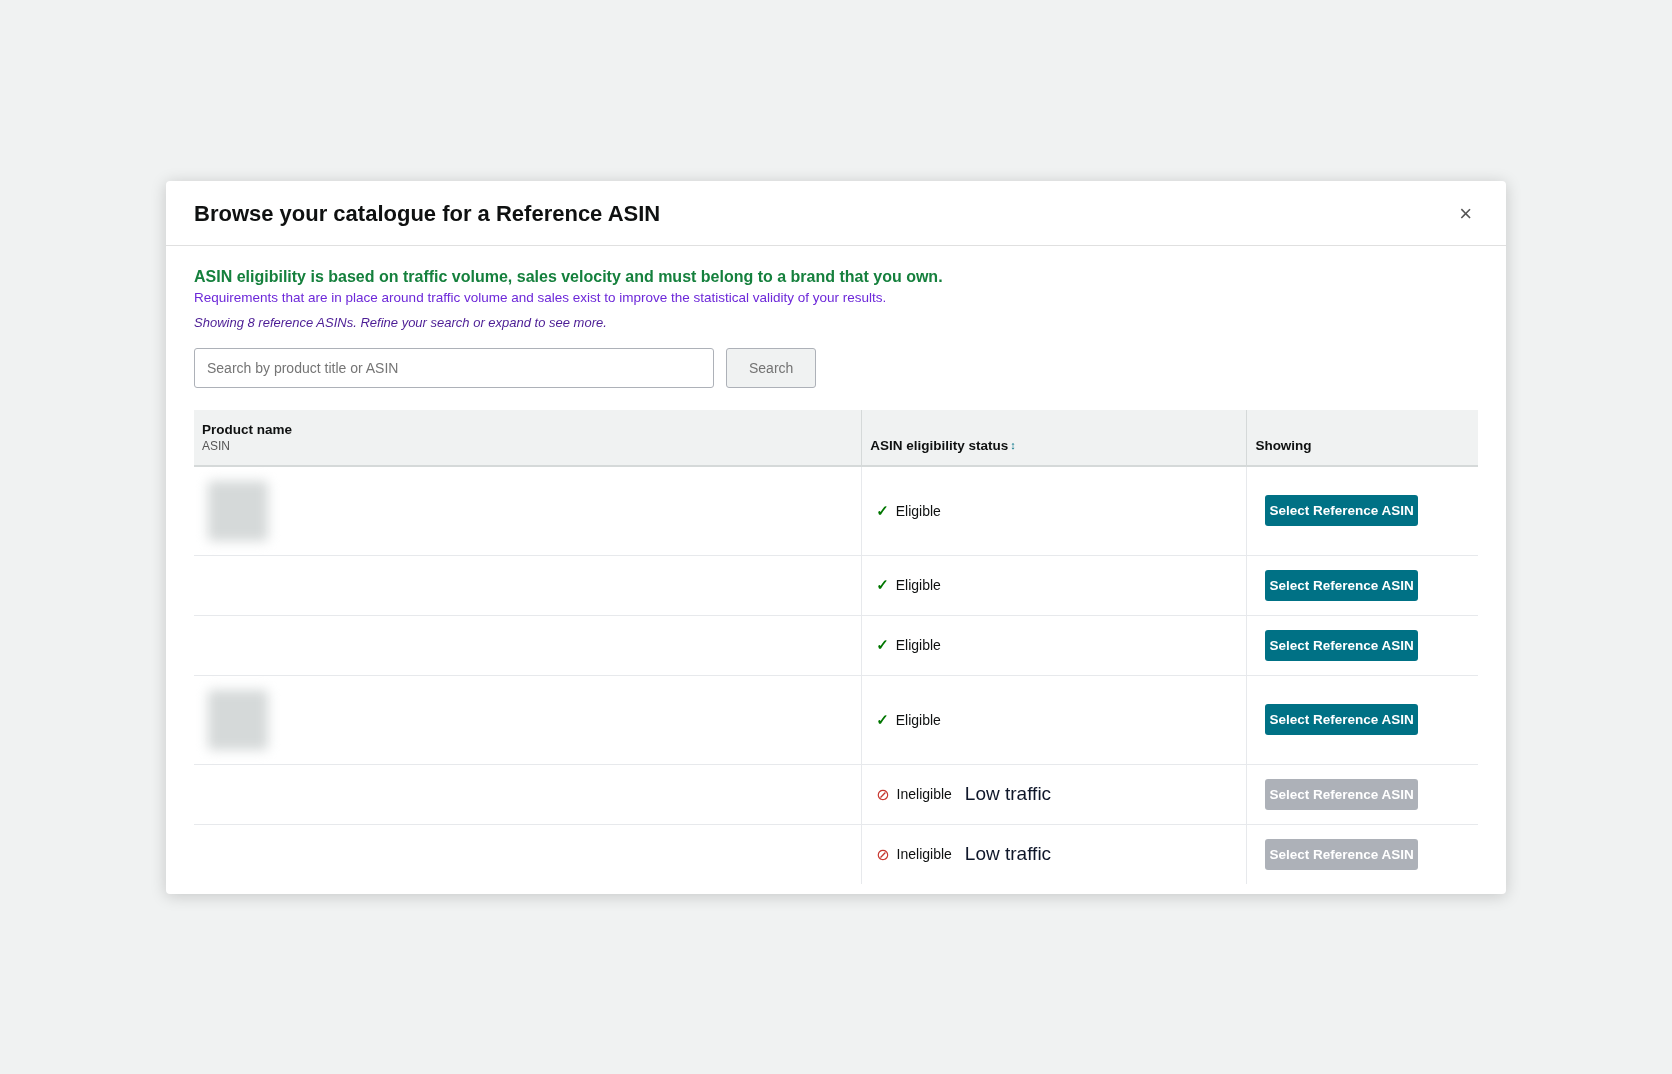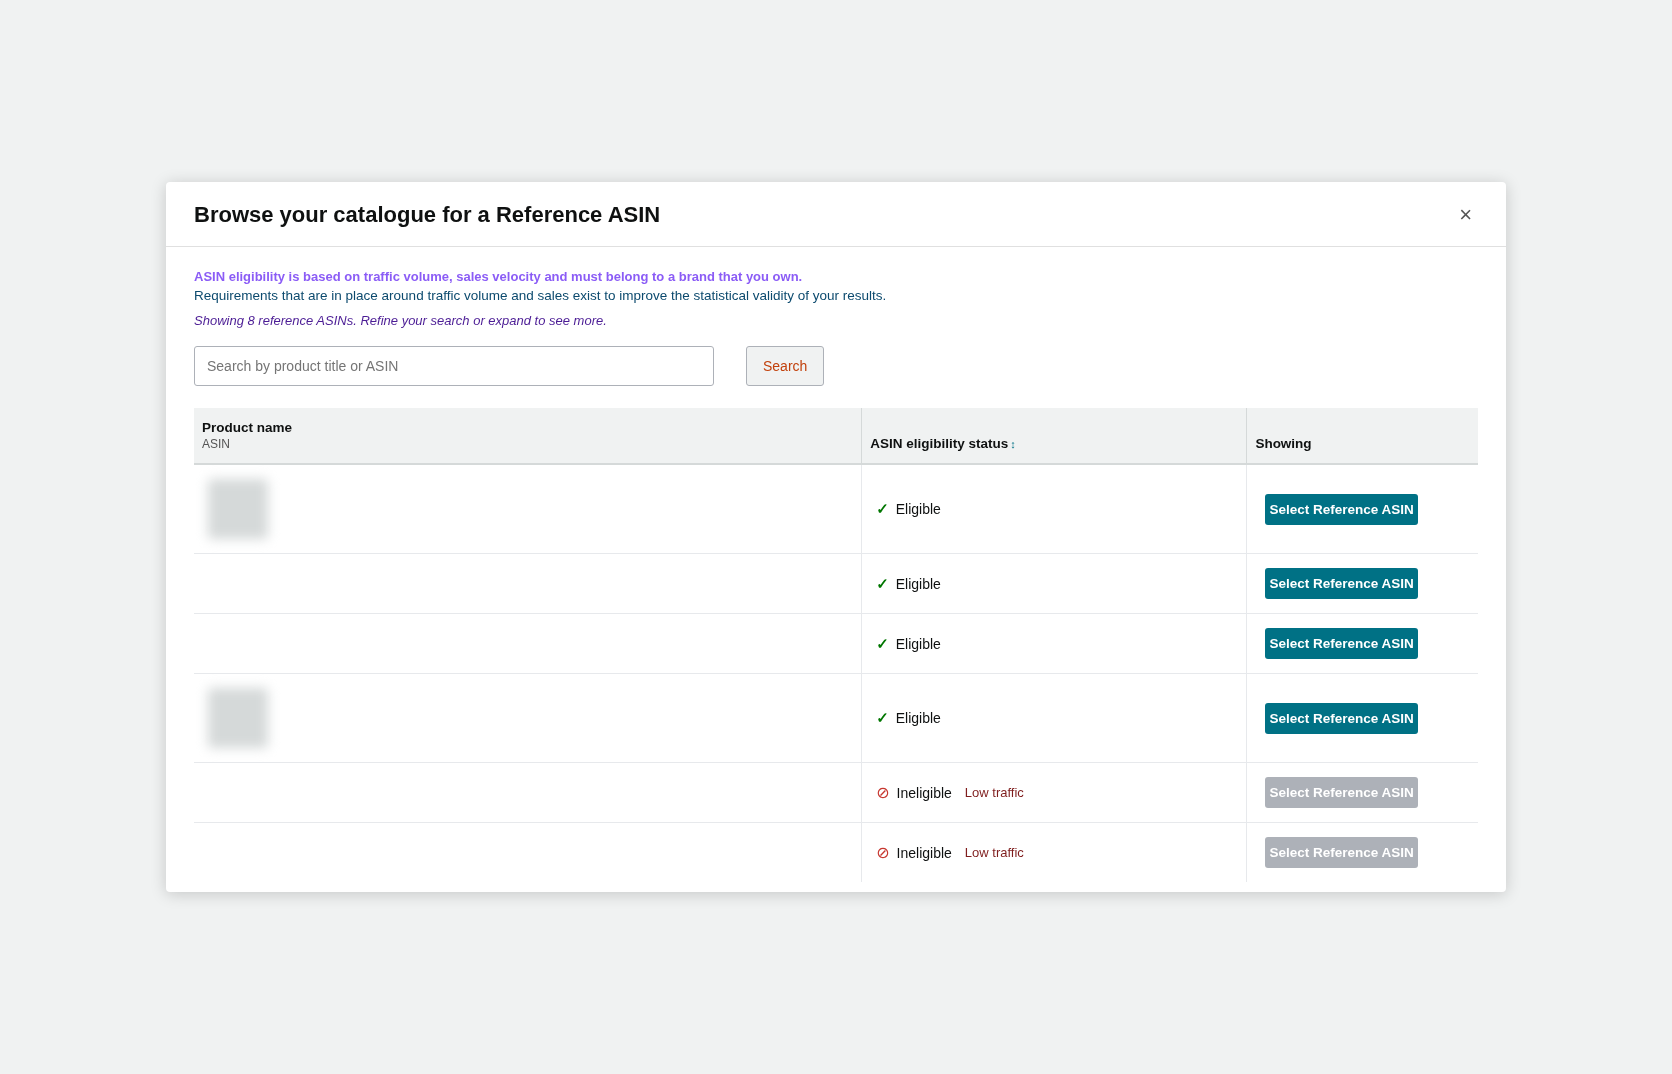--- a/index.html
+++ b/index.html
@@ -42,26 +42,26 @@
       padding: 2px 6px;
     }
     .modal-body {
       padding: 22px 28px 10px 28px;
     }
     .eligibility-notice {
       margin-bottom: 10px;
     }
     .eligibility-notice .bold-line {
       font-weight: 700;
-      color: #8b5cf6;
-      font-size: 13px;
+      color: #15803d;
+      font-size: 16px;
       margin-bottom: 4px;
     }
     .eligibility-notice .sub-line {
-      color: #0c4a6e;
+      color: #6d28d9;
       font-size: 13.5px;
     }
     .showing-line {
       font-style: italic;
       color: #4c1d95;
       font-size: 13px;
       margin: 10px 0 18px 0;
     }
     .search-row {
       display: flex;
@@ -75,30 +75,29 @@
       height: 40px;
       border: 1px solid #adb1b8;
       border-radius: 3px;
       padding: 0 12px;
       font-size: 14px;
       color: #555;
       outline: none;
     }
     .search-btn {
       height: 40px;
-      padding: 0 16px;
+      padding: 0 22px;
       background: #f0f2f2;
       border: 1px solid #adb1b8;
       border-radius: 3px;
       font-size: 14px;
       font-weight: 500;
-      color: #c2410c;
+      color: #737373;
       cursor: pointer;
       white-space: nowrap;
-      margin-left: 20px;
     }
 
     
     .catalogue-table {
       width: 100%;
       border-collapse: collapse;
     }
     .catalogue-table thead tr {
       background: #f0f2f2;
       border-bottom: 2px solid #d5d9d9;
@@ -182,22 +181,22 @@
       align-items: center;
       gap: 7px;
       font-size: 14px;
       color: #0f1111;
     }
     .ineligible-icon {
       color: #c7372f;
       font-size: 16px;
     }
     .low-traffic-label {
-      color: #7f1d1d;
-      font-size: 13px;
+      color: #0f172a;
+      font-size: 19px;
       margin-left: 6px;
     }
     .td-actions {
       padding: 14px 18px;
       vertical-align: middle;
       text-align: left;
     }
     .select-btn {
       padding: 8px 4px;
       border: none;

